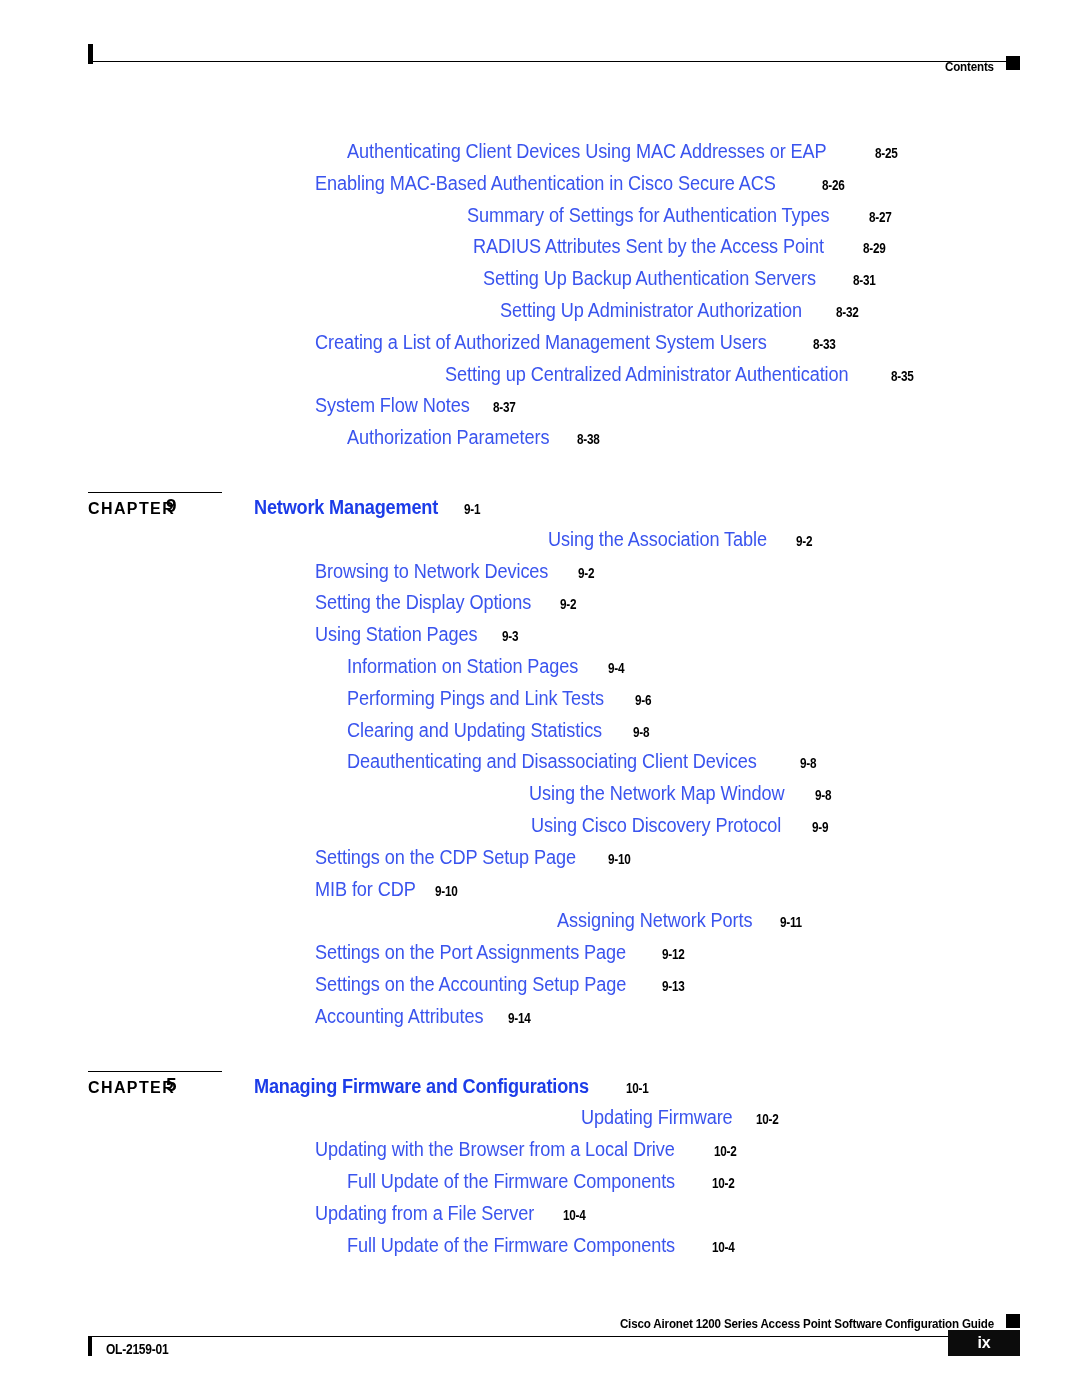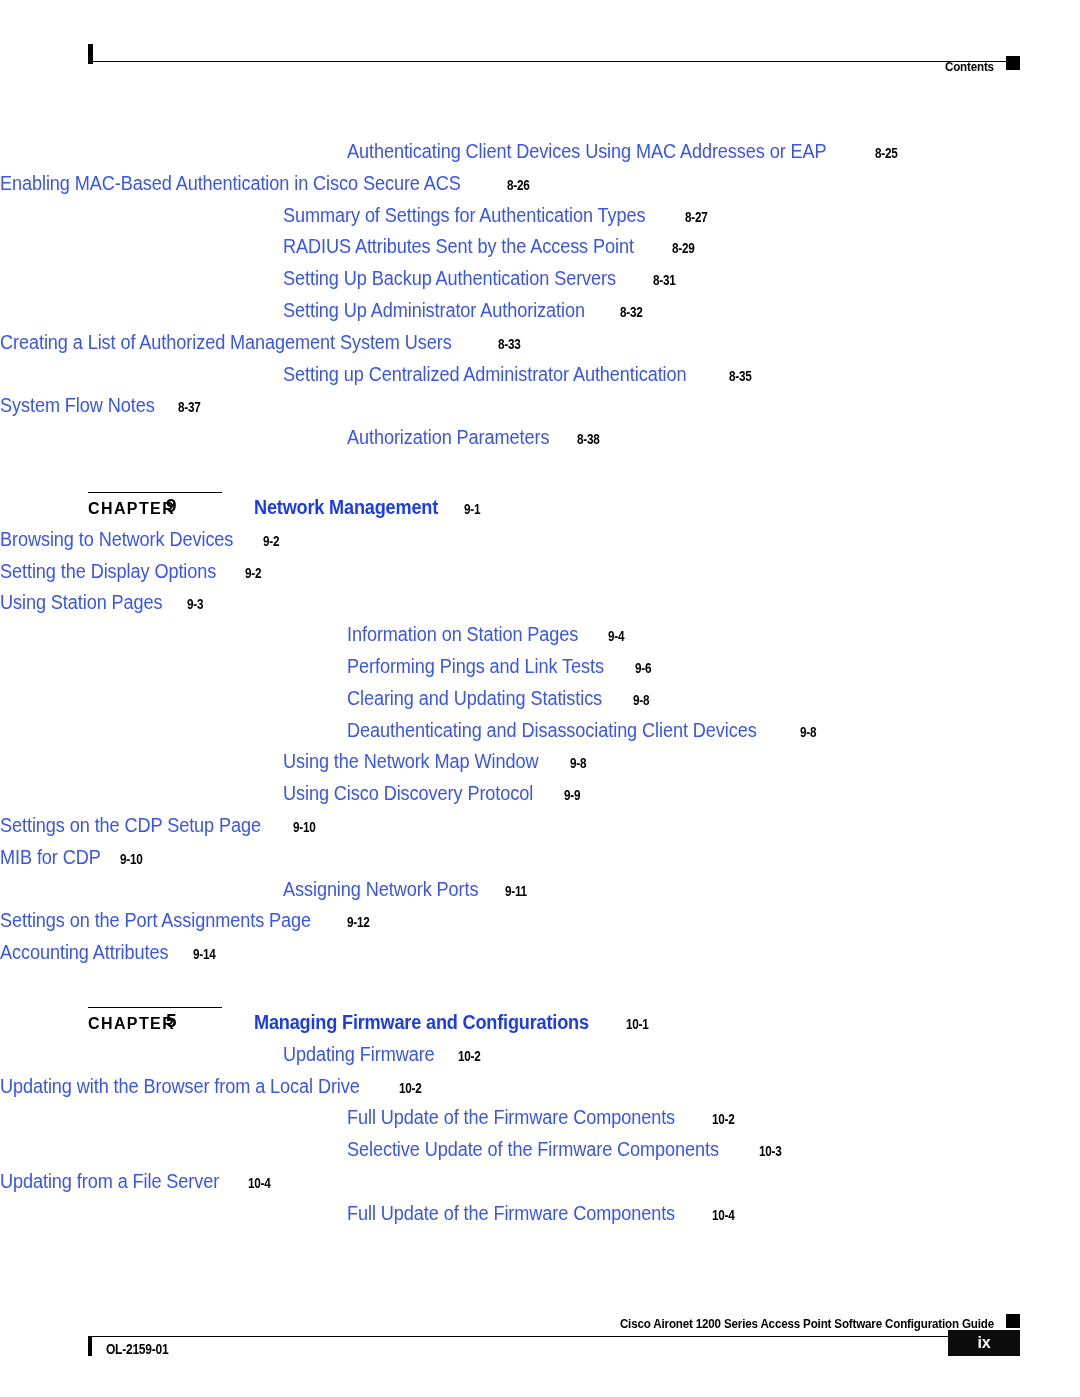--- a/index.html
+++ b/index.html
@@ -88,22 +88,22 @@
     font-size: 14px;
     font-weight: bold;
     color: #000000;
     letter-spacing: -0.3px;
     transform: scaleX(0.84);
     transform-origin: left center;
     display: inline-block;
     margin-left: 12px;
     vertical-align: baseline;
   }
-  .lvl1 { padding-left: 283px; }
-  .lvl2 { }
+  .lvl1 { padding-left: 283px; text-align: center; }
+  .lvl2 { padding-left: 315px; }
   .lvl3 { padding-left: 347px; }
 
   
   .chapter-row {
     position: relative;
     height: 31.8px;
     white-space: nowrap;
   }
   .chapter-marker {
     position: absolute;
@@ -253,44 +253,45 @@
       <div class="toc-row lvl2"><span class="toc-title">Creating a List of Authorized Management System Users</span><span class="toc-page">8-33</span></div>
       <div class="toc-row lvl1"><span class="toc-title">Setting up Centralized Administrator Authentication</span><span class="toc-page">8-35</span></div>
       <div class="toc-row lvl2"><span class="toc-title">System Flow Notes</span><span class="toc-page">8-37</span></div>
       <div class="toc-row lvl3"><span class="toc-title">Authorization Parameters</span><span class="toc-page">8-38</span></div>
       <div class="spacer-lg"></div>
       <div class="chapter-row"><div class="chapter-marker">
           <div class="chapter-rule"></div>
           <div class="chapter-word">CHAPTER</div>
           <div class="chapter-num">9</div>
         </div><span class="chapter-indent"></span><span class="chapter-title">Network Management</span><span class="toc-page">9-1</span></div>
+      <div class="toc-row lvl1"><span class="toc-title">Using the Association Table</span><span class="toc-page">9-2</span></div>
       <div class="toc-row lvl2"><span class="toc-title">Browsing to Network Devices</span><span class="toc-page">9-2</span></div>
       <div class="toc-row lvl2"><span class="toc-title">Setting the Display Options</span><span class="toc-page">9-2</span></div>
       <div class="toc-row lvl2"><span class="toc-title">Using Station Pages</span><span class="toc-page">9-3</span></div>
       <div class="toc-row lvl3"><span class="toc-title">Information on Station Pages</span><span class="toc-page">9-4</span></div>
       <div class="toc-row lvl3"><span class="toc-title">Performing Pings and Link Tests</span><span class="toc-page">9-6</span></div>
       <div class="toc-row lvl3"><span class="toc-title">Clearing and Updating Statistics</span><span class="toc-page">9-8</span></div>
       <div class="toc-row lvl3"><span class="toc-title">Deauthenticating and Disassociating Client Devices</span><span class="toc-page">9-8</span></div>
       <div class="toc-row lvl1"><span class="toc-title">Using the Network Map Window</span><span class="toc-page">9-8</span></div>
       <div class="toc-row lvl1"><span class="toc-title">Using Cisco Discovery Protocol</span><span class="toc-page">9-9</span></div>
       <div class="toc-row lvl2"><span class="toc-title">Settings on the CDP Setup Page</span><span class="toc-page">9-10</span></div>
       <div class="toc-row lvl2"><span class="toc-title">MIB for CDP</span><span class="toc-page">9-10</span></div>
       <div class="toc-row lvl1"><span class="toc-title">Assigning Network Ports</span><span class="toc-page">9-11</span></div>
       <div class="toc-row lvl2"><span class="toc-title">Settings on the Port Assignments Page</span><span class="toc-page">9-12</span></div>
+      <div class="toc-row lvl2"><span class="toc-title">Settings on the Accounting Setup Page</span><span class="toc-page">9-13</span></div>
       <div class="toc-row lvl2"><span class="toc-title">Accounting Attributes</span><span class="toc-page">9-14</span></div>
       <div class="spacer-lg"></div>
       <div class="chapter-row"><div class="chapter-marker">
           <div class="chapter-rule"></div>
           <div class="chapter-word">CHAPTER</div>
           <div class="chapter-num">5</div>
         </div><span class="chapter-indent"></span><span class="chapter-title">Managing Firmware and Configurations</span><span class="toc-page">10-1</span></div>
       <div class="toc-row lvl1"><span class="toc-title">Updating Firmware</span><span class="toc-page">10-2</span></div>
       <div class="toc-row lvl2"><span class="toc-title">Updating with the Browser from a Local Drive</span><span class="toc-page">10-2</span></div>
       <div class="toc-row lvl3"><span class="toc-title">Full Update of the Firmware Components</span><span class="toc-page">10-2</span></div>
-      <div class="toc-row lvl3"><span class="toc-title">Selective Update of the Firmware Components</span><span class="toc-page">10-3</span></div>
       <div class="toc-row lvl2"><span class="toc-title">Updating from a File Server</span><span class="toc-page">10-4</span></div>
       <div class="toc-row lvl3"><span class="toc-title">Full Update of the Firmware Components</span><span class="toc-page">10-4</span></div>
     </div>
 
   <div class="footer">
     <div class="footer-guide">Cisco Aironet 1200 Series Access Point Software Configuration Guide</div>
     <div class="footer-square"></div>
     <div class="footer-rule"></div>
     <div class="footer-tick"></div>
     <div class="footer-doc">OL-2159-01</div>

